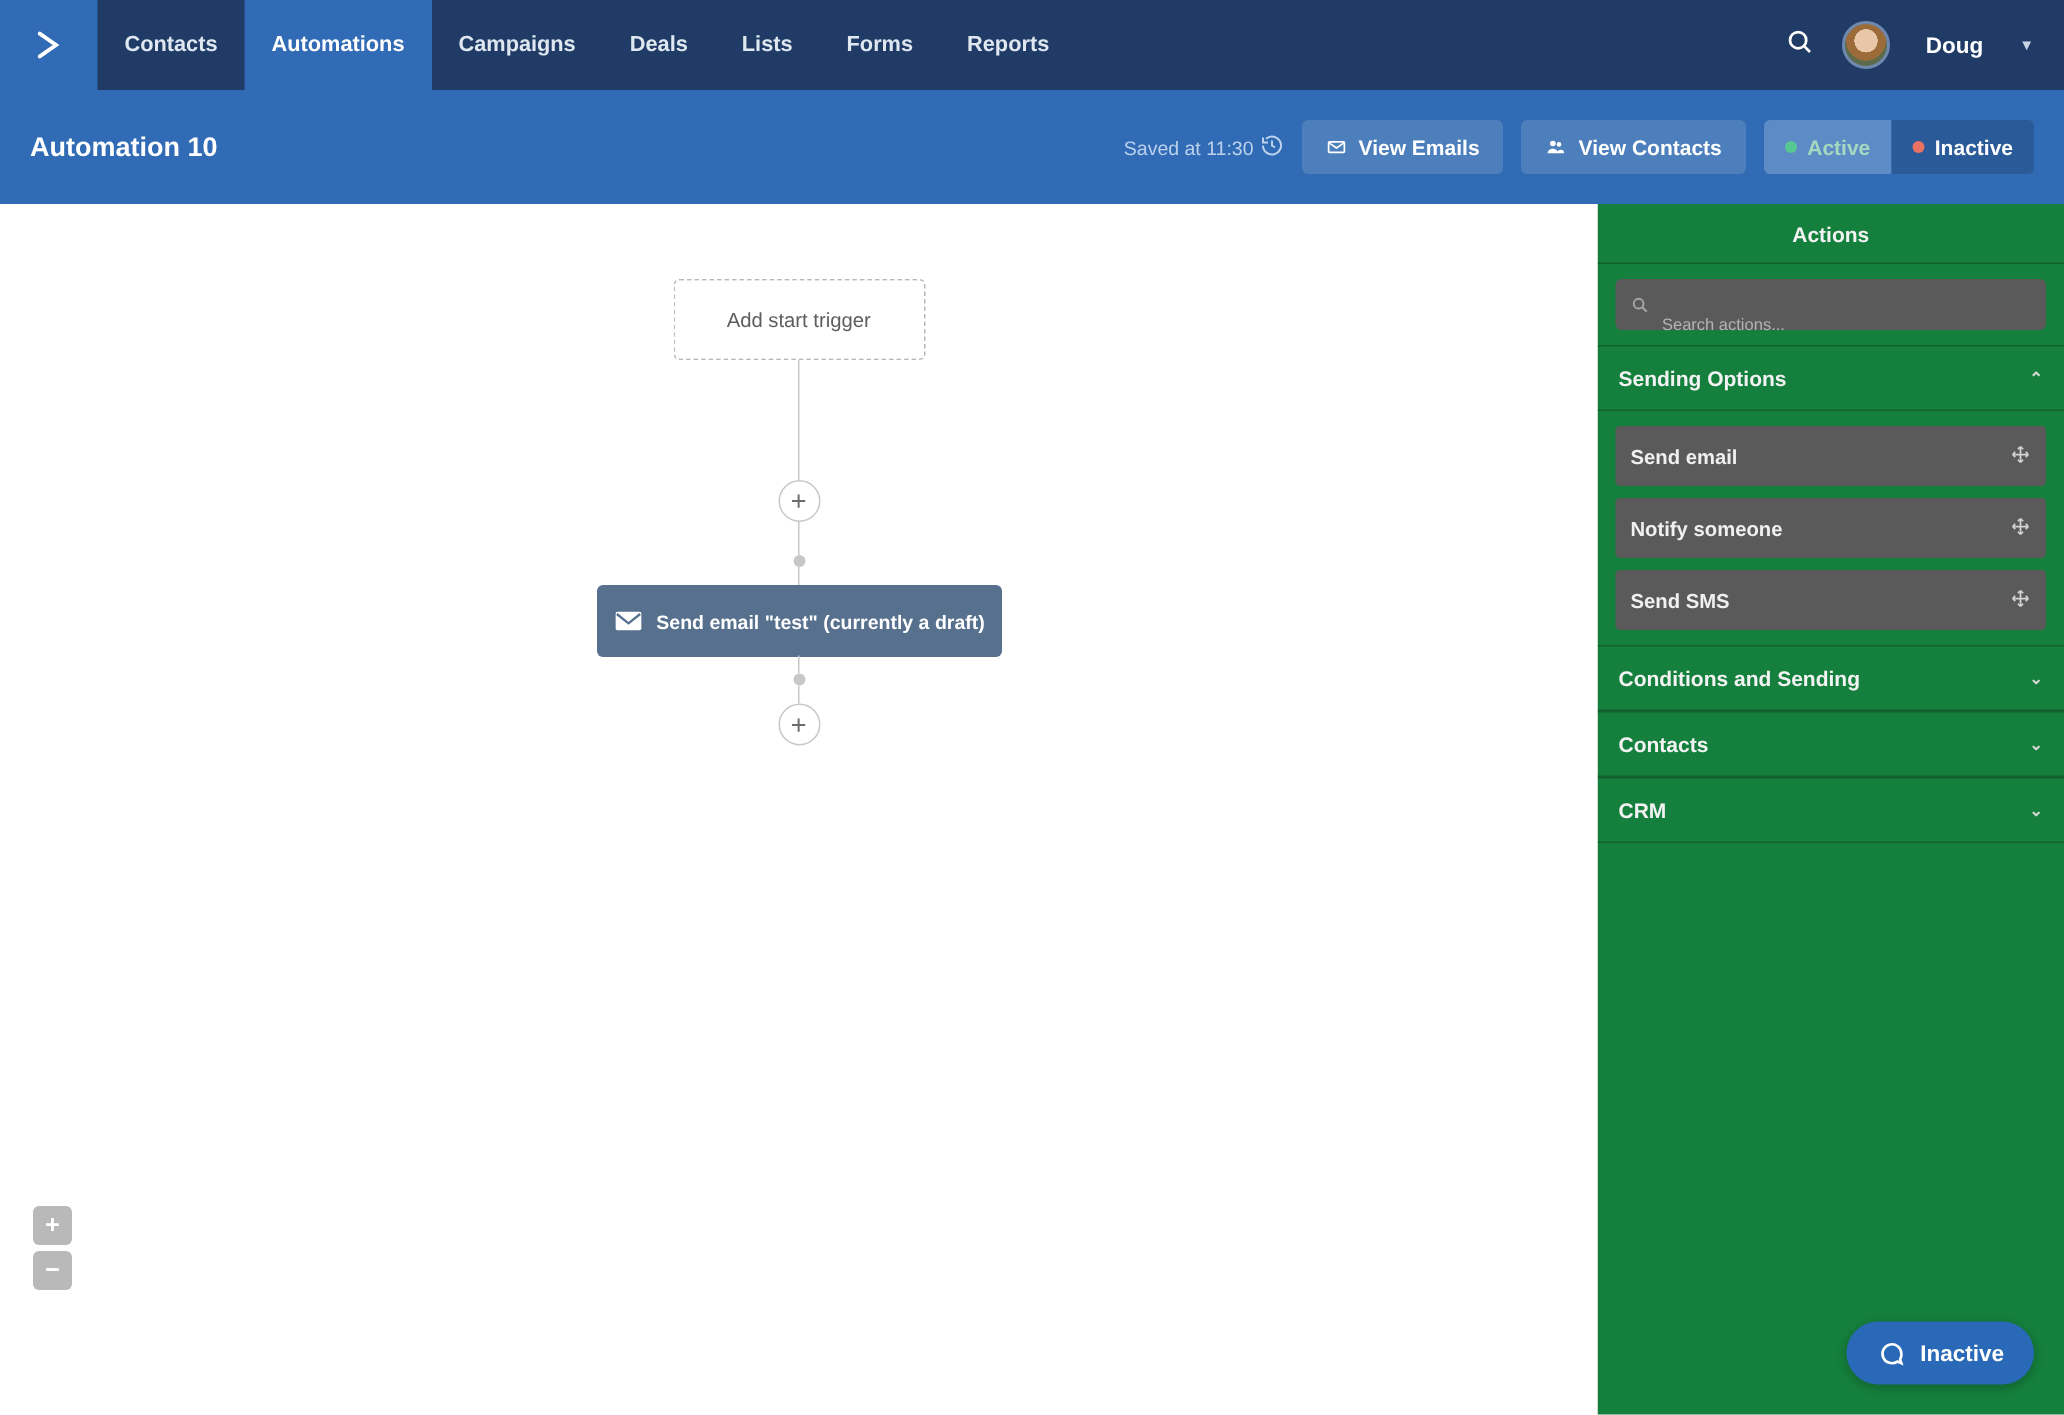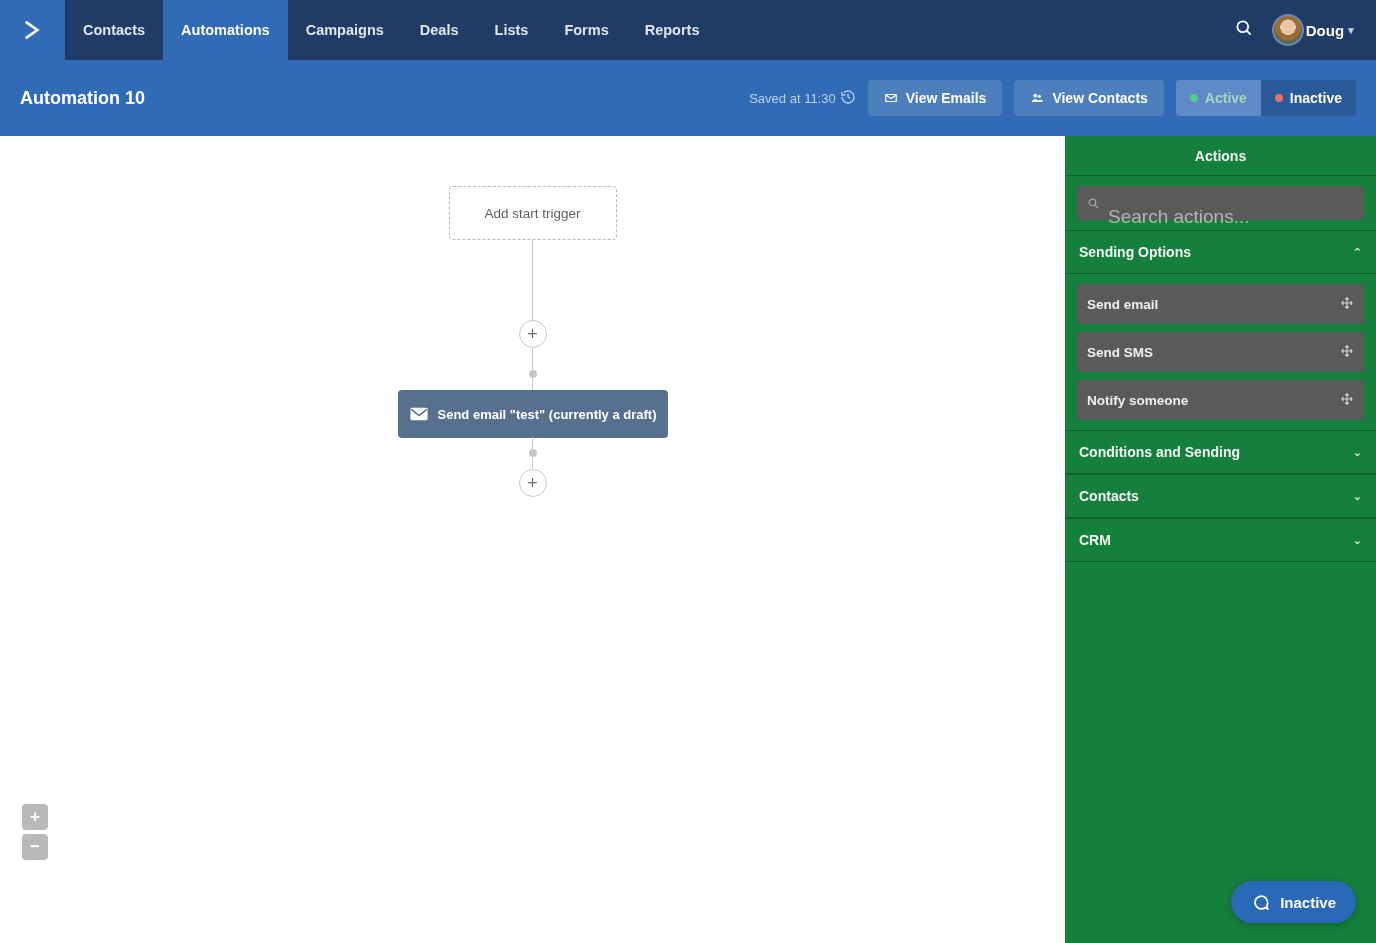--- a/index.html
+++ b/index.html
@@ -40,21 +40,21 @@
 }
 .nav-item.active { background: #316bb5; color: #fff; }
 .topnav-right {
   margin-left: auto;
   display: flex;
   align-items: center;
   padding-right: 20px;
   gap: 18px;
 }
 .search-icon svg { width: 20px; height: 20px; }
-.user-area { display: flex; align-items: center; gap: 2px; cursor: pointer; }
+.user-area { display: flex; align-items: center; gap: 24px; cursor: pointer; }
 .avatar {
   width: 32px; height: 32px; border-radius: 50%;
   background: radial-gradient(circle at 50% 40%, #e8c7a8 0 35%, #9b6b3a 36% 60%, #5d6b4d 61% 100%);
   border: 2px solid #6f88ad;
 }
 .user-name { font-size: 15px; font-weight: 600; color: #fff; }
 .user-caret { font-size: 10px; color: #c9d5e5; }
 
 
 .subheader {
@@ -172,21 +172,21 @@
   border-bottom: 1px solid rgba(0,0,0,0.25);
 }
 .panel-search-wrap { padding: 10px 12px 10px 12px; }
 .panel-search {
   background: #5a5a5a; border-radius: 4px; height: 34px;
   display: flex; align-items: center; padding: 0 10px; gap: 8px;
 }
 .panel-search svg { width: 13px; height: 13px; opacity: .7; }
 .panel-search input {
   flex: 1; background: transparent; border: none; outline: none;
-  color: #ddd; font-size: 19px; margin-top: 27px;
+  color: #ddd; font-size: 11px; margin-top: 27px;
 }
 .panel-search input::placeholder { color: #b4b4b4; }
 
 .panel-section-head {
   height: 44px; display: flex; align-items: center; justify-content: space-between;
   padding: 0 14px; font-size: 14px; font-weight: 700; color: #f3f3f3;
   border-top: 1px solid rgba(0,0,0,0.25);
   border-bottom: 1px solid rgba(0,0,0,0.25);
   cursor: pointer;
 }
@@ -333,35 +333,35 @@
     <div class="panel-section-body">
       <div class="action-pill">
         <span>Send email</span>
         <span class="move-icon">
           <svg viewBox="0 0 24 24" fill="none" stroke="#e6e6e6" stroke-width="2">
               <path d="M12 3v18M3 12h18M12 3l-3 3M12 3l3 3M12 21l-3-3M12 21l3-3M3 12l3-3M3 12l3 3M21 12l-3-3M21 12l-3 3"></path>
             </svg>
         </span>
       </div>
       <div class="action-pill">
+        <span>Notify someone</span>
+        <span class="move-icon">
+          <svg viewBox="0 0 24 24" fill="none" stroke="#e6e6e6" stroke-width="2">
+              <path d="M12 3v18M3 12h18M12 3l-3 3M12 3l3 3M12 21l-3-3M12 21l3-3M3 12l3-3M3 12l3 3M21 12l-3-3M21 12l-3 3"></path>
+            </svg>
+        </span>
+      </div>
+      <div class="action-pill">
         <span>Send SMS</span>
         <span class="move-icon">
           <svg viewBox="0 0 24 24" fill="none" stroke="#e6e6e6" stroke-width="2">
               <path d="M12 3v18M3 12h18M12 3l-3 3M12 3l3 3M12 21l-3-3M12 21l3-3M3 12l3-3M3 12l3 3M21 12l-3-3M21 12l-3 3"></path>
             </svg>
         </span>
       </div>
-      <div class="action-pill">
-        <span>Notify someone</span>
-        <span class="move-icon">
-          <svg viewBox="0 0 24 24" fill="none" stroke="#e6e6e6" stroke-width="2">
-              <path d="M12 3v18M3 12h18M12 3l-3 3M12 3l3 3M12 21l-3-3M12 21l3-3M3 12l3-3M3 12l3 3M21 12l-3-3M21 12l-3 3"></path>
-            </svg>
-        </span>
-      </div>
     </div>
 
     <div class="panel-section-head">
       <span>Conditions and Sending</span>
       <span class="chev">⌄</span>
     </div>
     <div class="panel-section-head">
       <span>Contacts</span>
       <span class="chev">⌄</span>
     </div>

